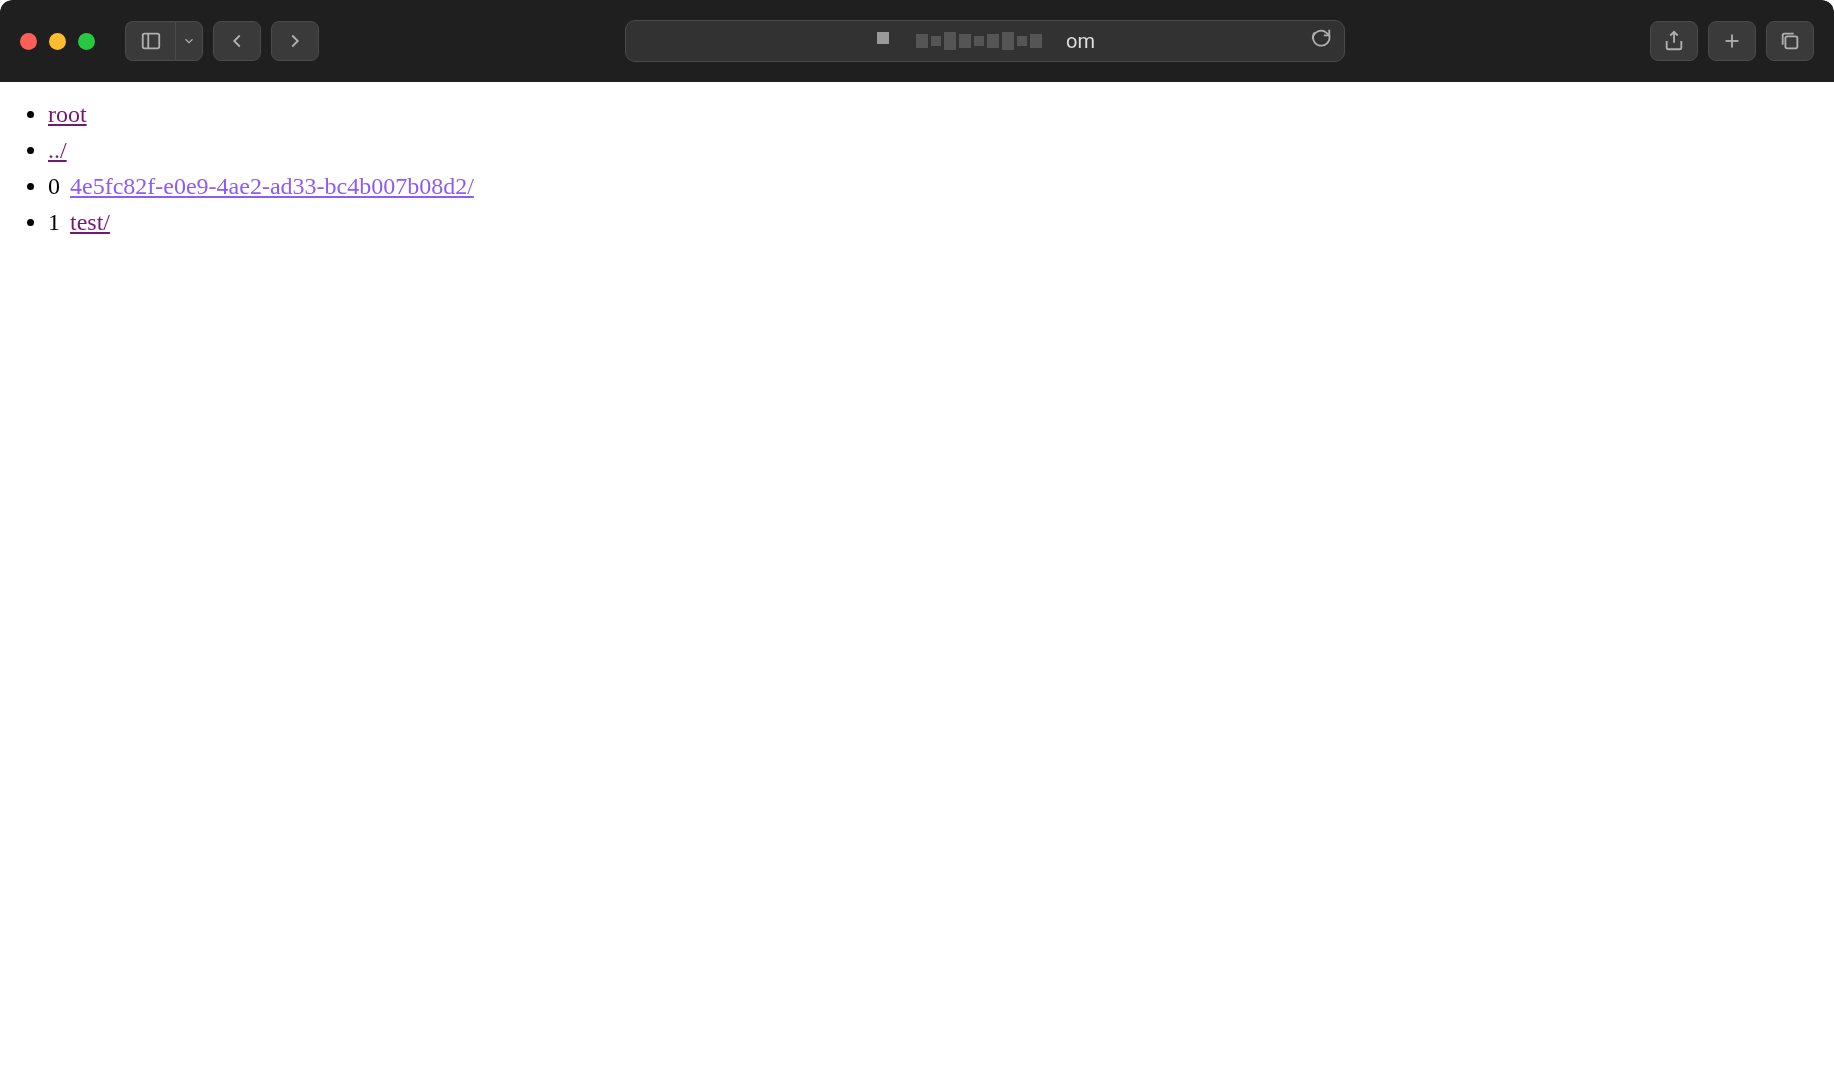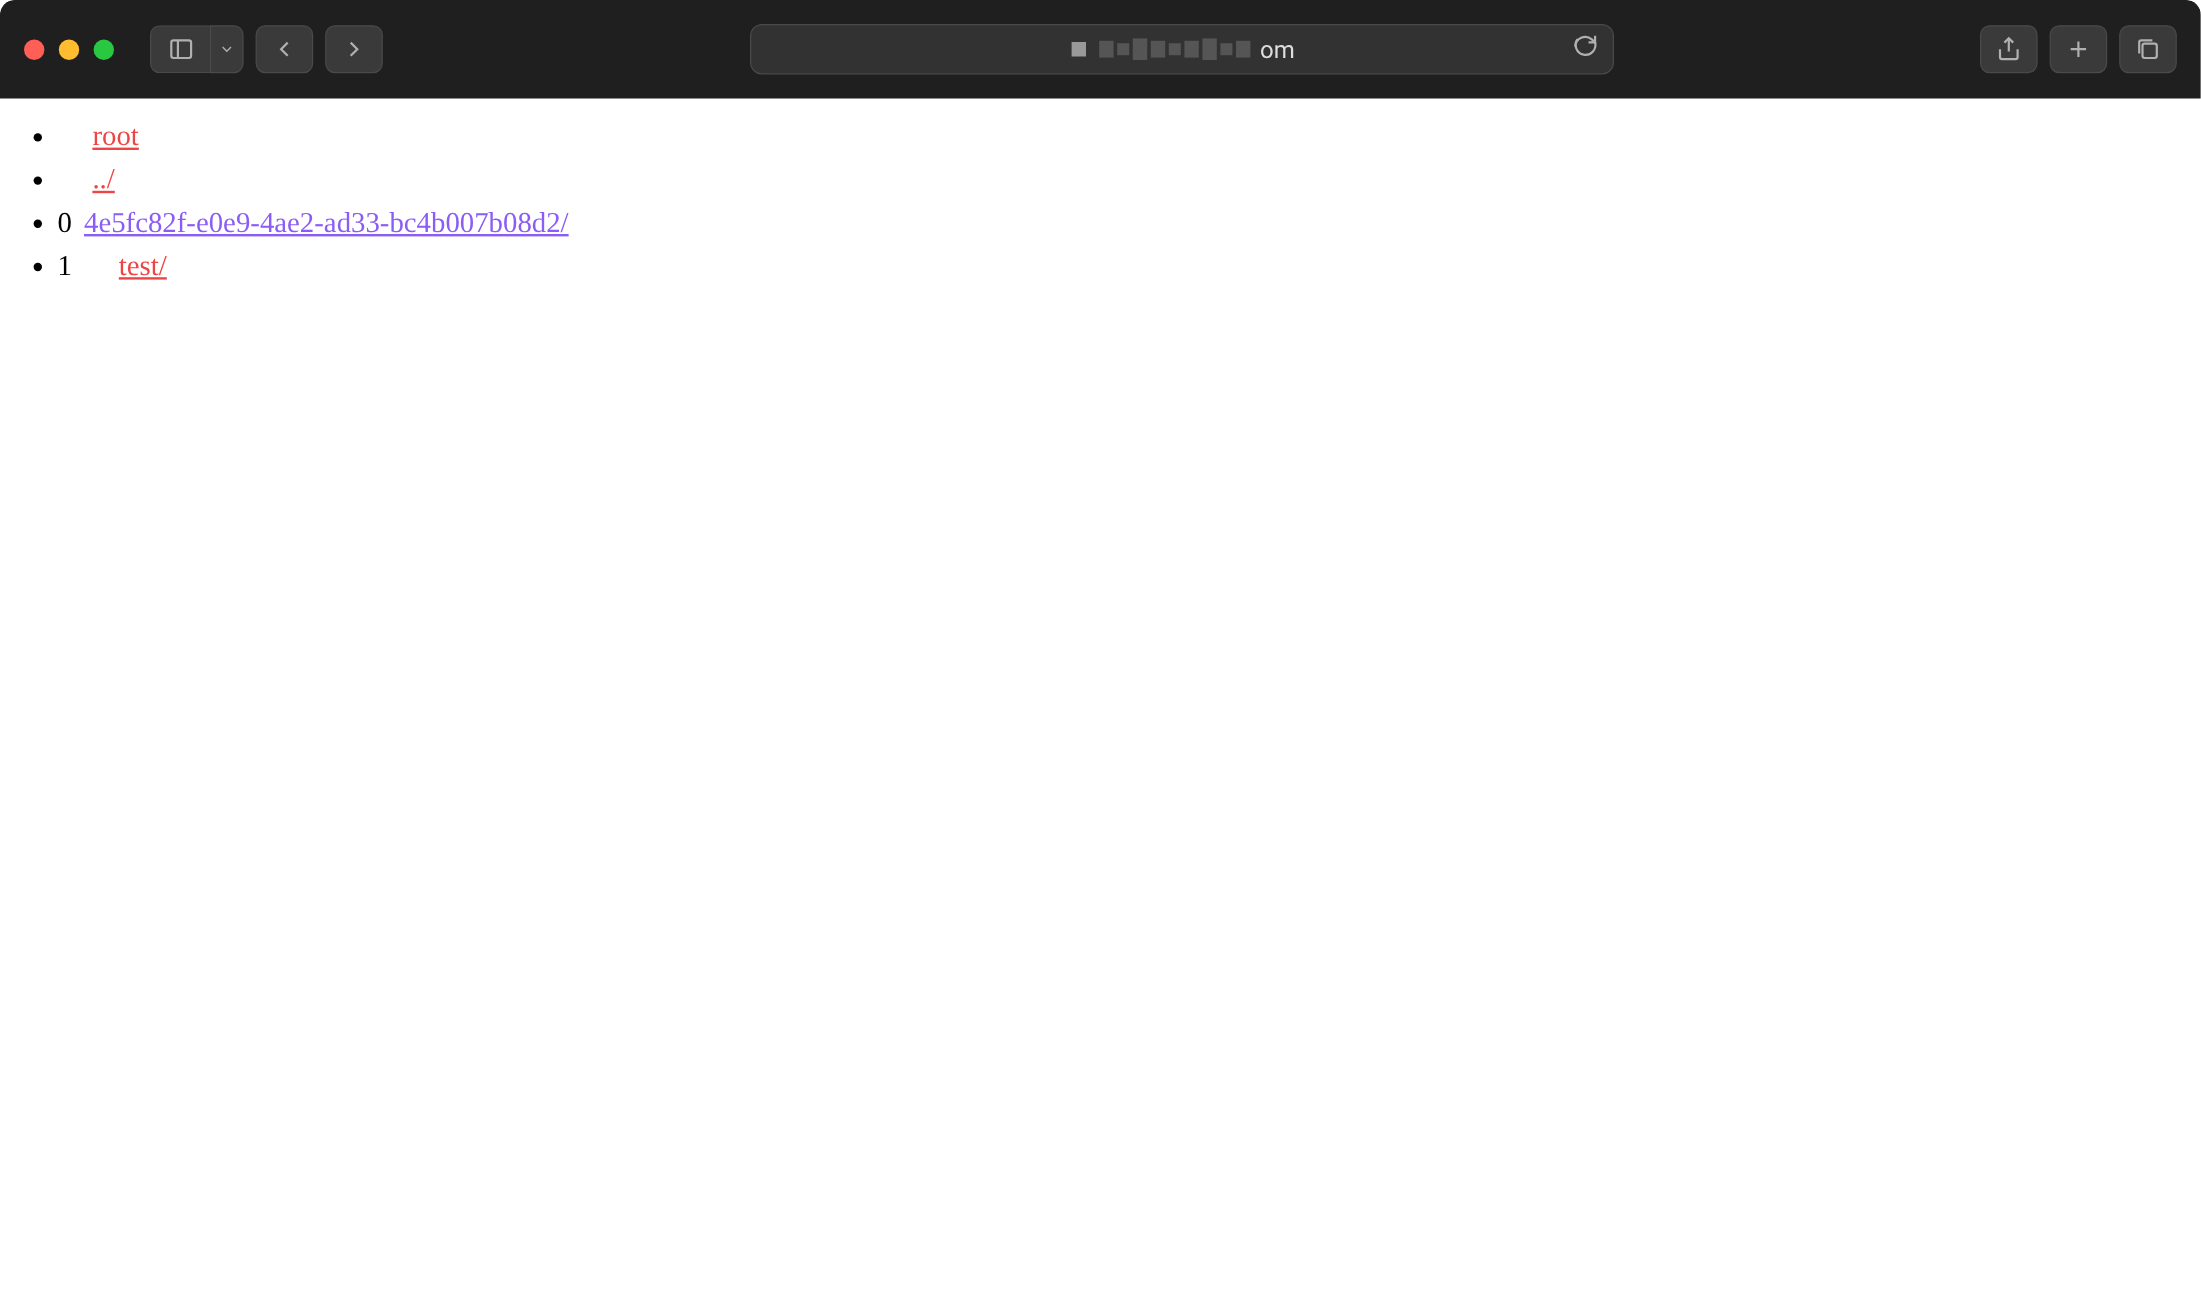--- a/index.html
+++ b/index.html
@@ -84,24 +84,23 @@
       height: 42px;
       display: flex;
       align-items: center;
       padding: 0 12px;
       color: #aaa;
       position: relative;
     }
     
     .address-content {
       display: flex;
-      align-items: center;
       justify-content: center;
       width: 100%;
-      gap: 8px;
+      gap: 24px;
     }
     
     .address-obscured {
       display: flex;
       gap: 3px;
       align-items: center;
     }
     
     .pixel-block {
       background: #555;
@@ -147,23 +146,22 @@
       padding-left: 34px;
       font-size: 24px;
       line-height: 1.5;
     }
     
     .content ul li {
       color: #000;
     }
     
     .content a.visited-link {
-      color: #ef4444;
+      color: #701a75;
       text-decoration: underline;
-      margin-left: 29px;
     }
     
     .content a.link {
       color: #8b5cf6;
       text-decoration: underline;
     }
     
     .idx-num {
       margin-right: 4px;
     }

